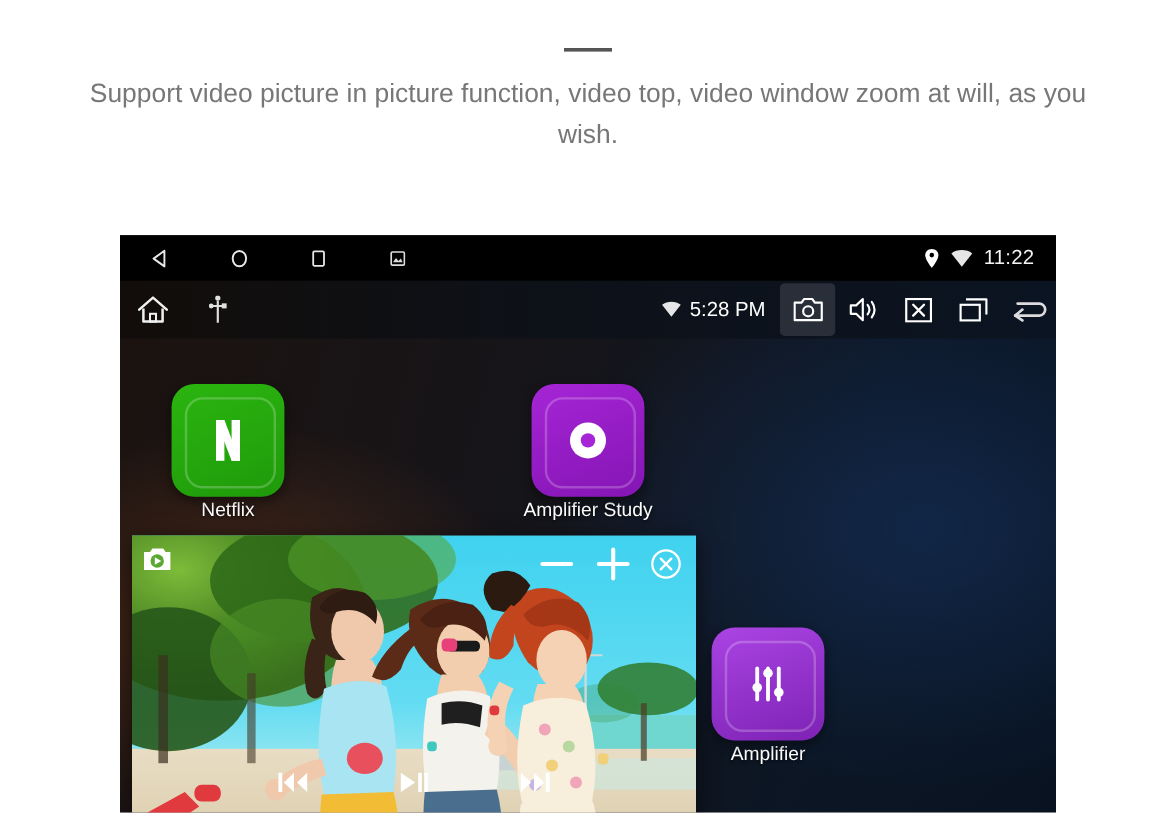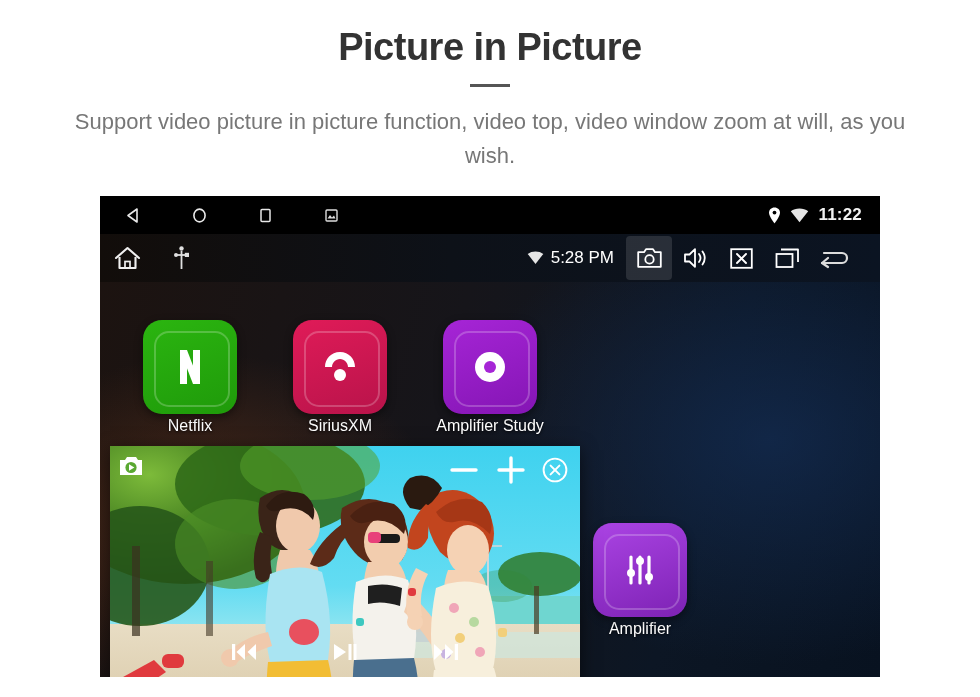--- a/index.html
+++ b/index.html
@@ -41,35 +41,35 @@
   }
   .sb-nav { display: flex; align-items: center; }
   .sb-btn {
     width: 66px; height: 38px;
     display: flex; align-items: center; justify-content: center;
   }
   .sb-spacer { flex: 1; }
   .sb-right {
     display: flex; align-items: center; gap: 9px; padding-right: 18px;
   }
-  .sb-time { color: #f2f2f2; font-size: 17px; letter-spacing: .2px; font-weight: bold; }
+  .sb-time { color: #f2f2f2; font-size: 17px; letter-spacing: .2px; }
 
   
   .toolbar {
     position: absolute; left: 0; top: 38px; width: 780px; height: 48px;
     background: linear-gradient(to right,#120d0a 0%, #0d1118 45%, #0b1422 100%);
     display: flex; align-items: center;
   }
   .tb-left { display: flex; align-items: center; }
   .tb-item {
     width: 54px; height: 48px;
     display: flex; align-items: center; justify-content: center;
   }
   .tb-spacer { flex: 1; }
-  .tb-right { display: flex; align-items: center; padding-right: 24px; }
+  .tb-right { display: flex; align-items: center; padding-right: 0; }
   .tb-clock {
     color: #ffffff; font-size: 17px; margin-left: 7px; margin-right: 12px;
   }
   .tb-btn {
     width: 46px; height: 48px;
     display: flex; align-items: center; justify-content: center;
   }
   .tb-btn.active { background: rgba(255,255,255,0.12); border-radius: 4px; height: 44px; }
 
   
@@ -123,21 +123,20 @@
   }
   .pip-badge {
     position: absolute; left: 9px; top: 9px; z-index: 5;
     width: 27px; height: 22px;
   }
 </style>
 </head>
 <body>
 
 <div class="page-header">
-  <div class="page-title">Picture in Picture</div>
   <div class="title-rule"></div>
   <div class="page-subtitle">Support video picture in picture function, video top, video window zoom at will, as you wish.</div>
 </div>
 
 <div class="device">
 
   <div class="statusbar">
     <div class="sb-nav">
       <div class="sb-btn">
         <svg width="17" height="17" viewBox="0 0 17 17">
@@ -242,29 +241,20 @@
         <div class="app-tile" style="background:linear-gradient(160deg,#2bb510,#1f9a0a);">
           <svg class="tile-ico" width="46" height="46" viewBox="0 0 46 46">
             <path d="M13 6 L20 6 L33 40 L26 40 Z" fill="#ffffff"></path>
             <rect x="13" y="6" width="7" height="34" fill="#ffffff"></rect>
             <rect x="26" y="6" width="7" height="34" fill="#ffffff"></rect>
           </svg>
         </div>
         <div class="app-label">Netflix</div>
       </div>
 
-      <div class="app" style="left:166px; top:38px;">
-        <div class="app-tile" style="background:linear-gradient(160deg,#e01b58,#b8134a);">
-          <svg class="tile-ico" width="46" height="46" viewBox="0 0 46 46">
-            <path d="M23 8 C14 8 8 15 8 23 L15 23 C15 19 18.5 15 23 15 C27.5 15 31 19 31 23 L38 23 C38 15 32 8 23 8 Z" fill="#ffffff"></path>
-            <circle cx="23" cy="31" r="6" fill="#ffffff"></circle>
-          </svg>
-        </div>
-        <div class="app-label">SiriusXM</div>
-      </div>
 
       <div class="app" style="left:316px; top:38px;">
         <div class="app-tile" style="background:linear-gradient(160deg,#a625d6,#8415b4);">
           <svg class="tile-ico" width="46" height="46" viewBox="0 0 46 46">
             <circle cx="23" cy="23" r="15" fill="#ffffff"></circle>
             <circle cx="23" cy="23" r="6" fill="#a625d6"></circle>
           </svg>
         </div>
         <div class="app-label">Amplifier Study</div>
       </div>

